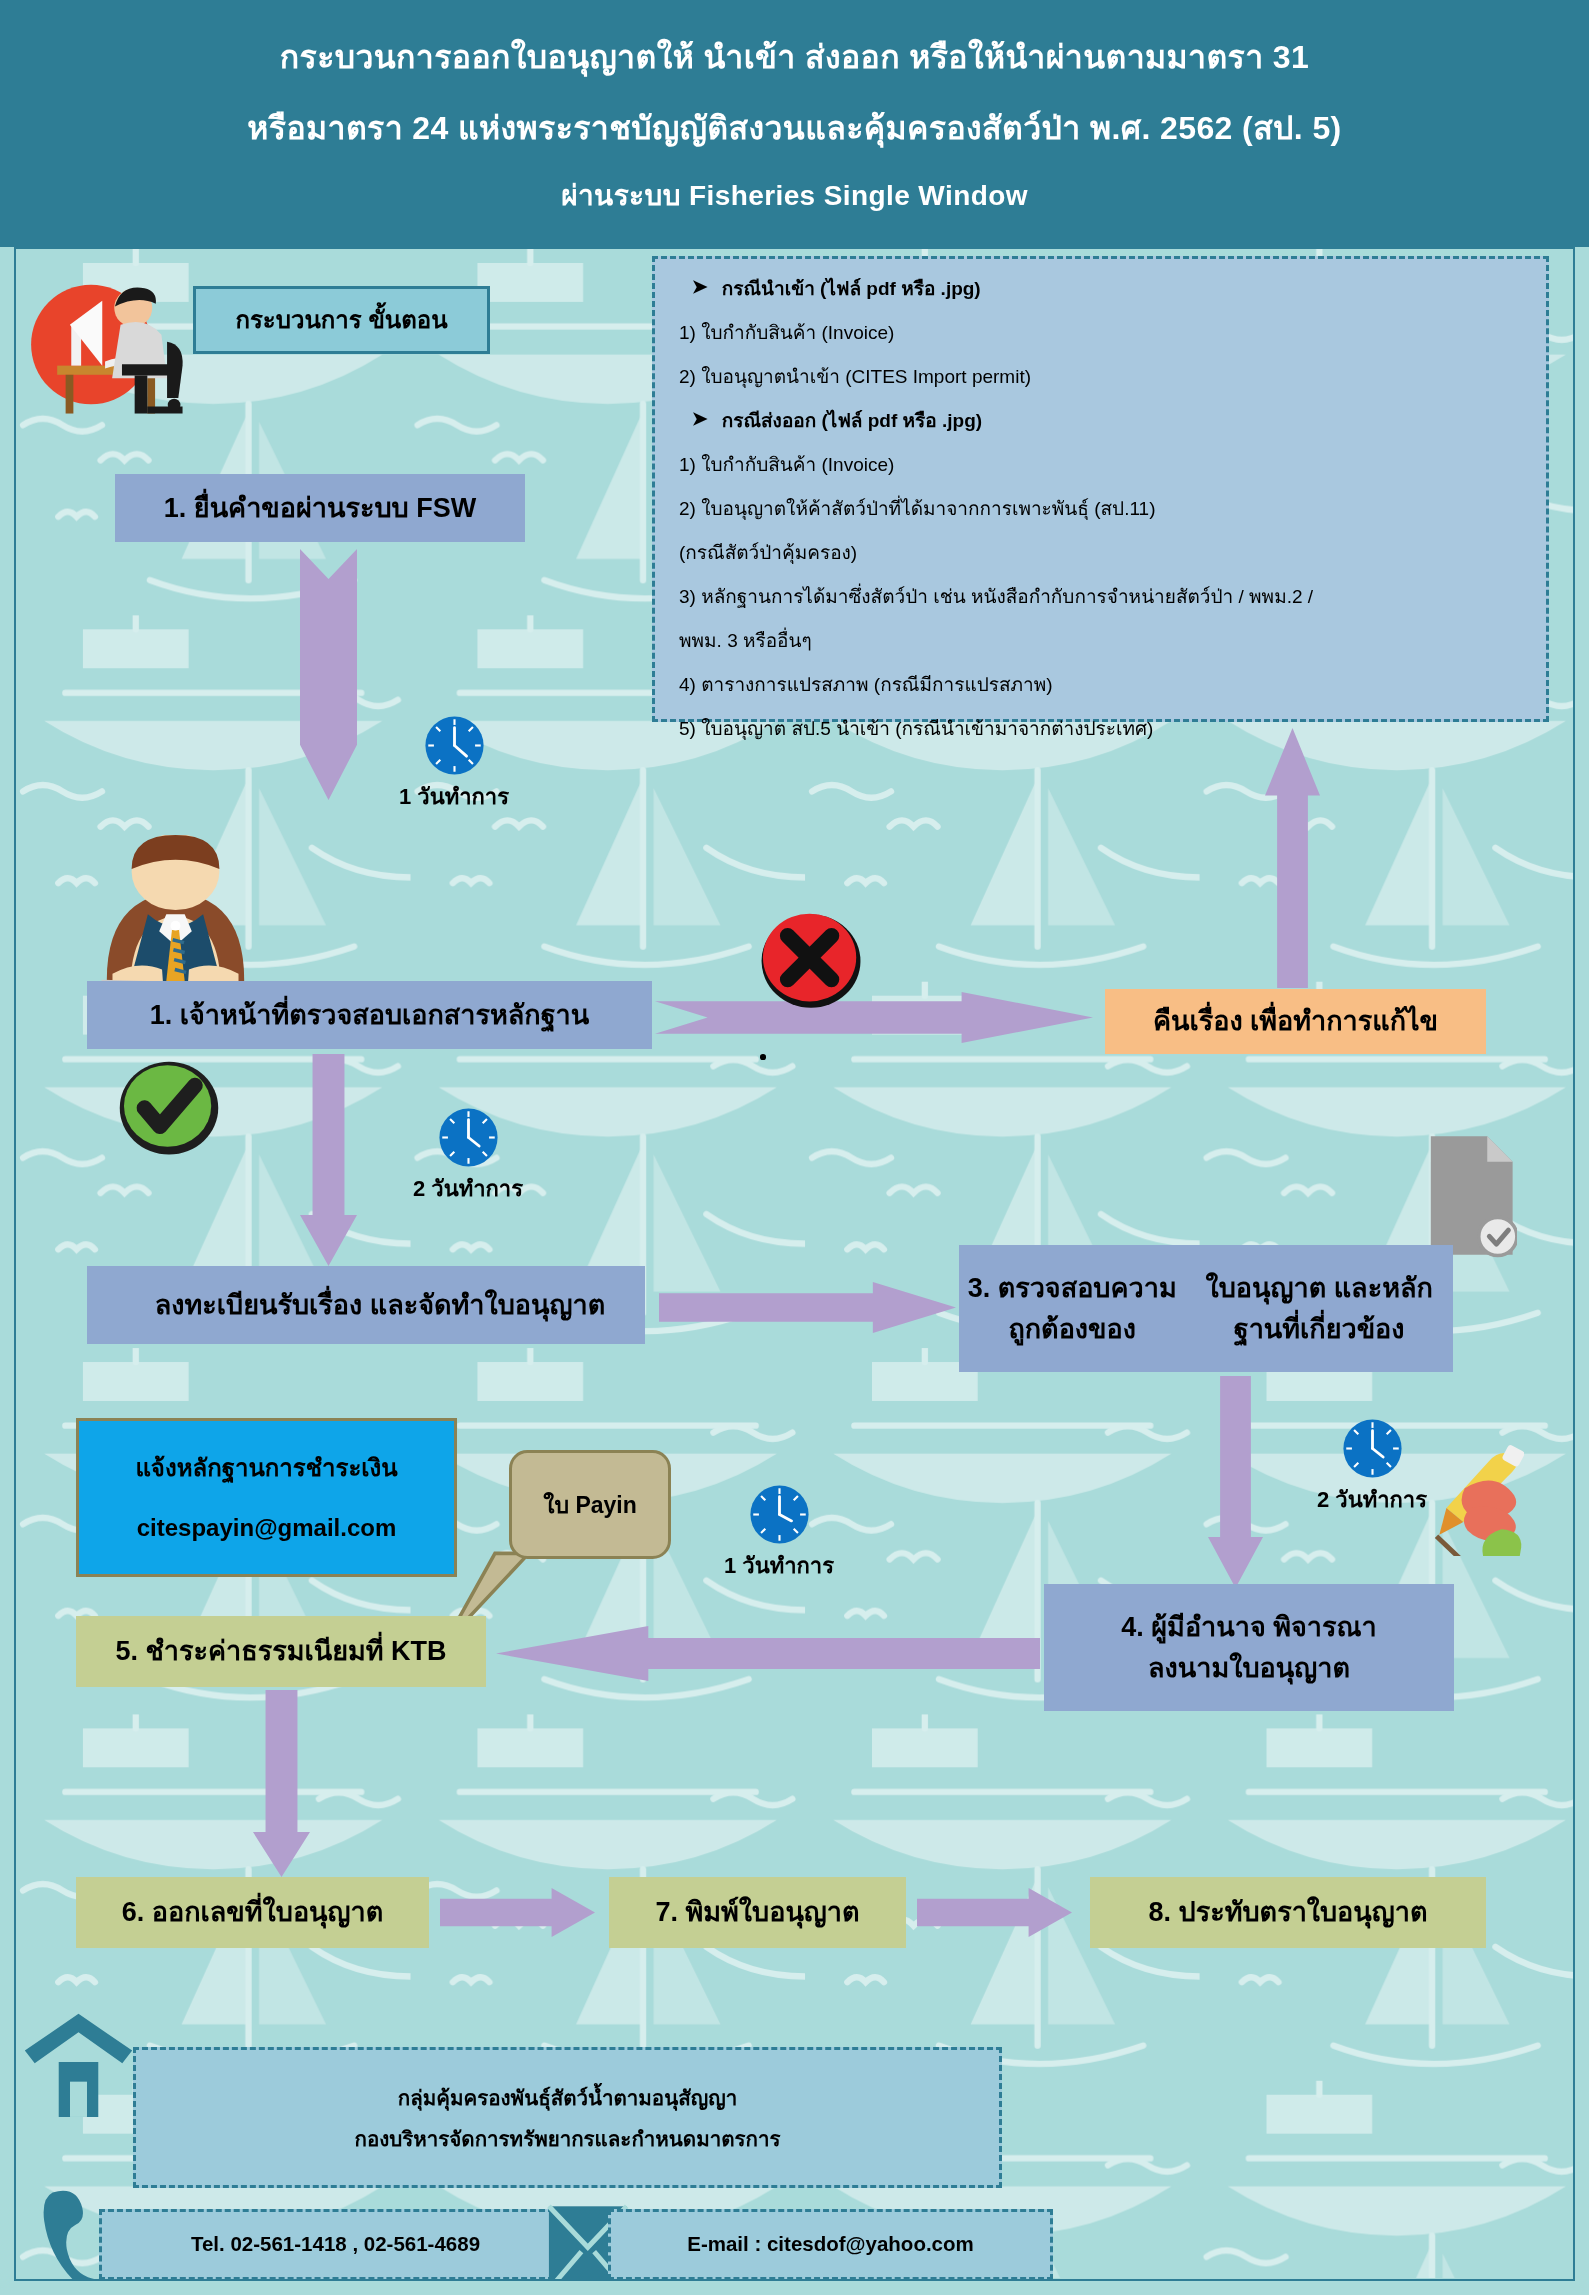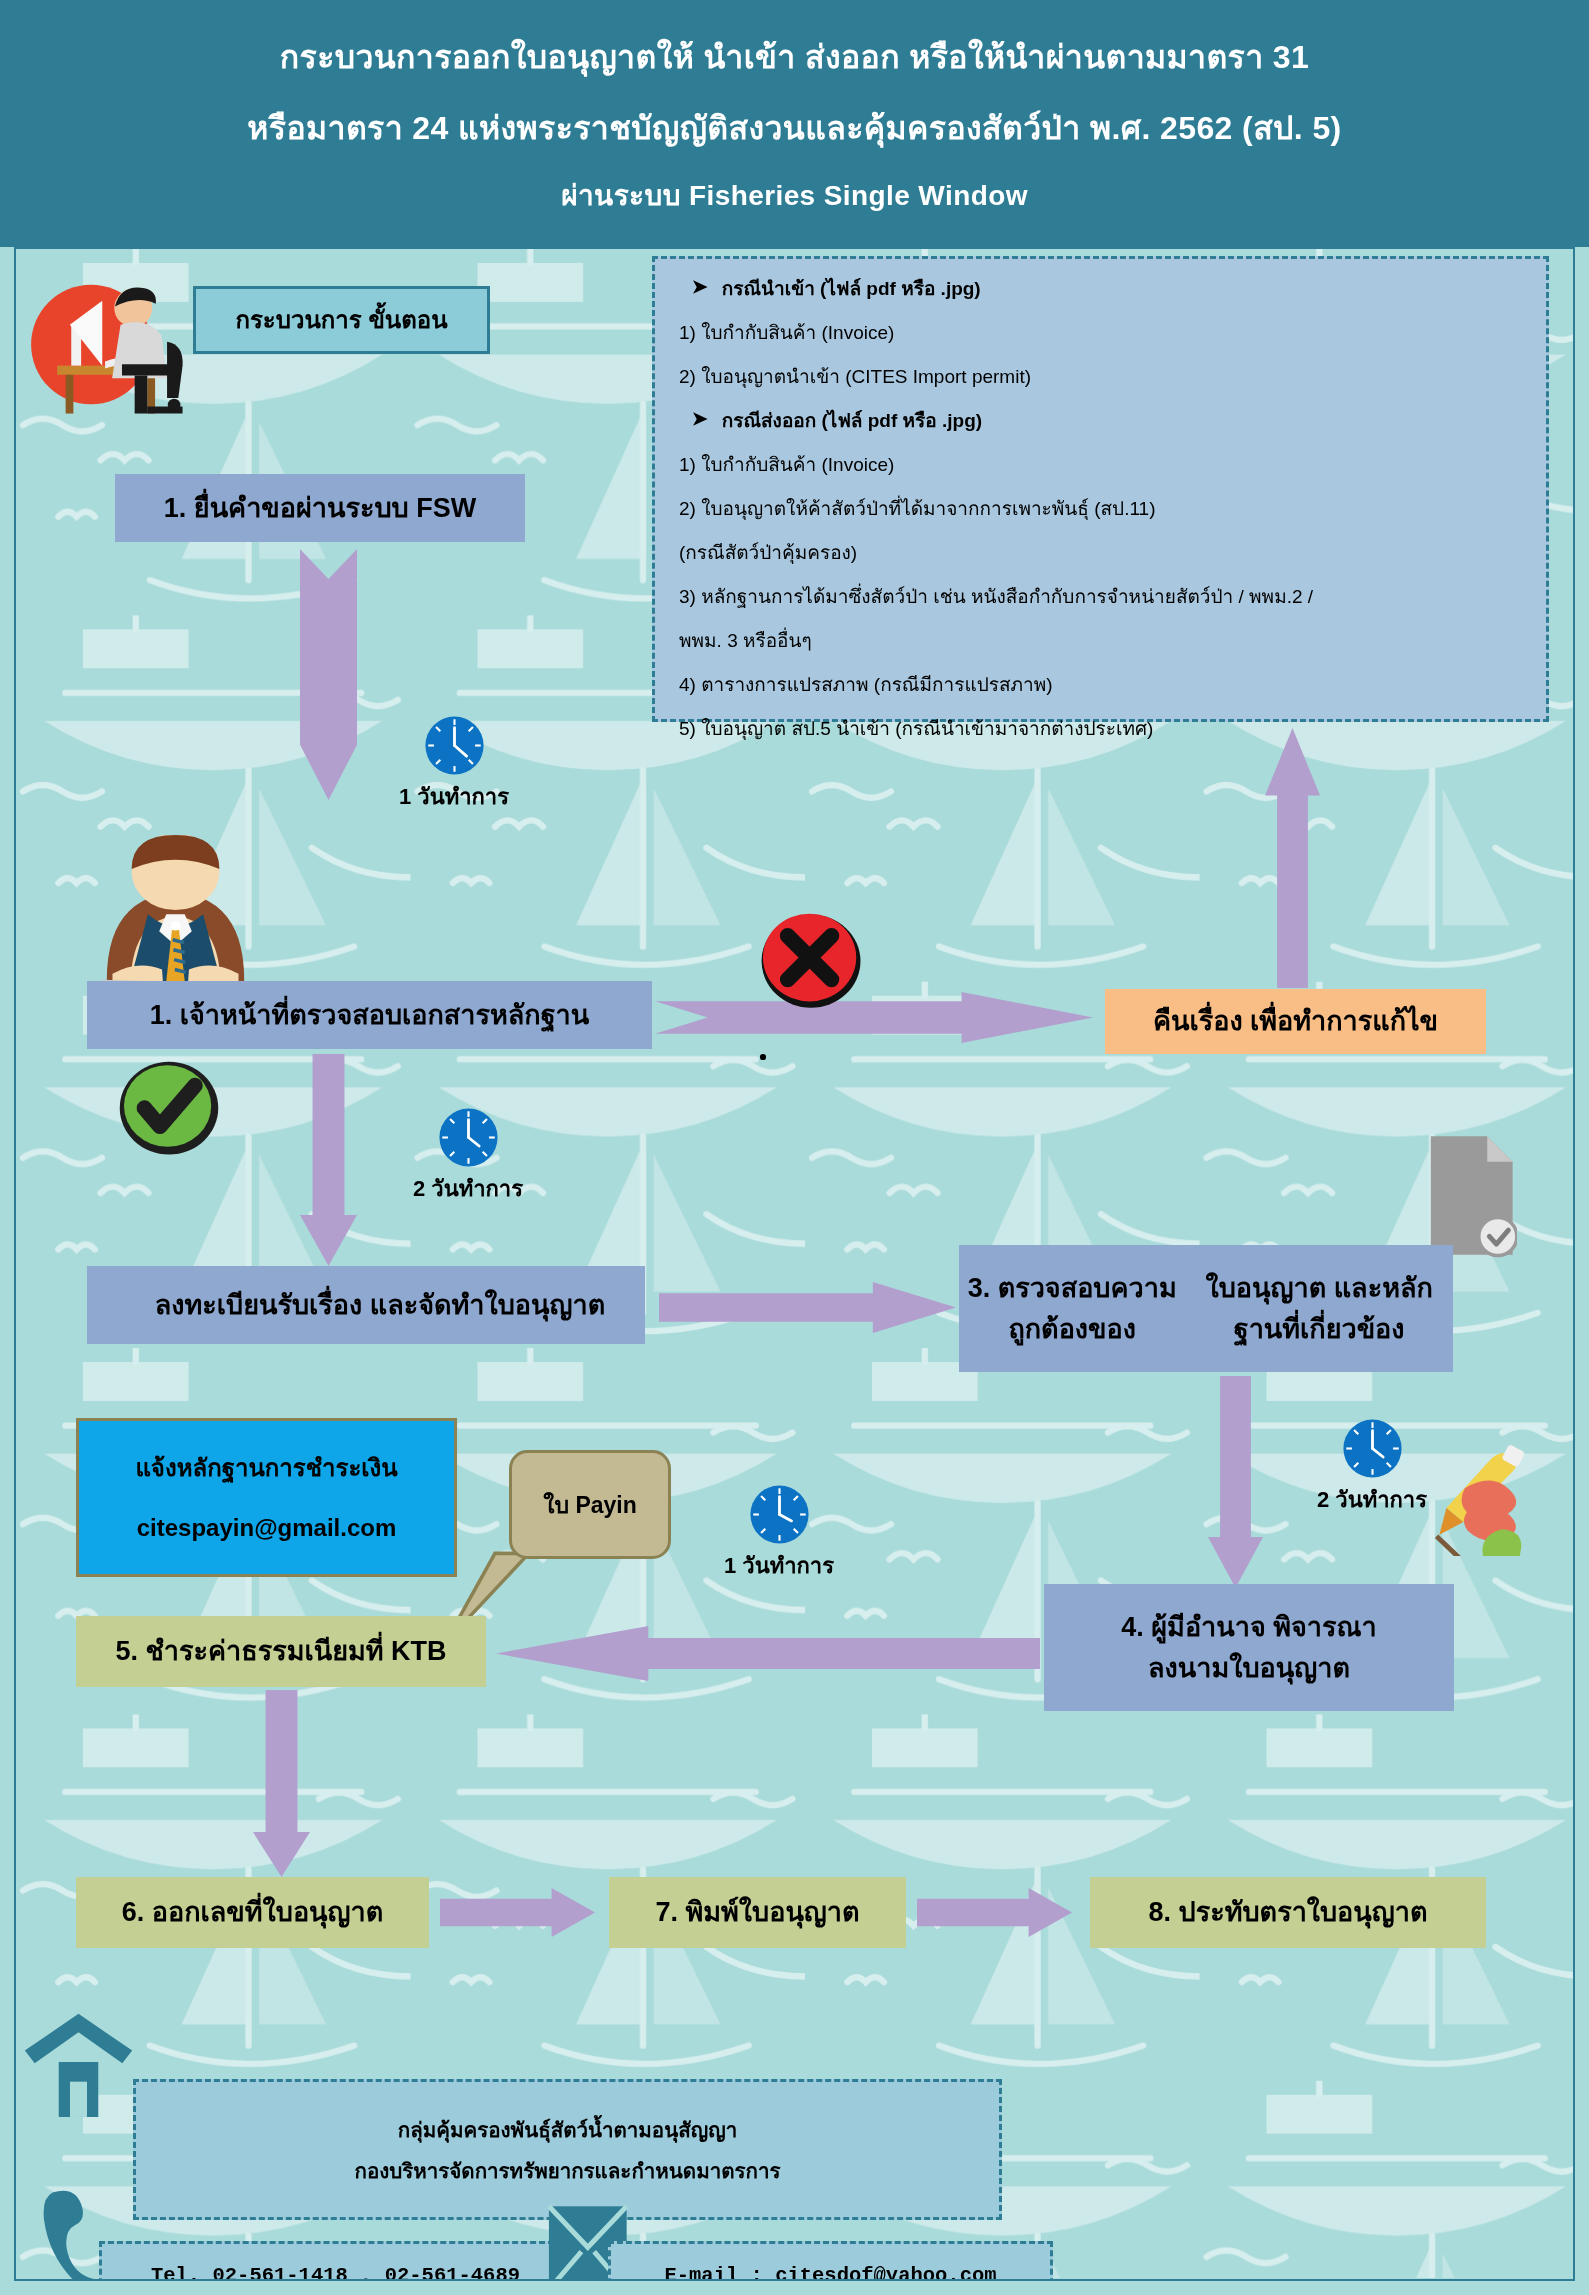--- a/index.html
+++ b/index.html
@@ -55,21 +55,20 @@
   .box-tan   { background:#0ea5e9; border:3.5px solid #8B8254; }
 
   
   .dashed {
     border:3.5px dashed #2E7D95;
     background:#A9C8DF;
   }
   .dashed-lite {
     border:3.5px dashed #2E7D95;
     background:#9CCBDB;
-    margin-top:32px;
   }
 
   
   #doclist {
     padding:17px 24px 12.7px 24px;
     font-size:19px; color:#000;
     font-family:"Liberation Sans", sans-serif;
   }
   #doclist .row { display:flex; align-items:flex-start; margin-bottom:18.4px; line-height:1.35; }
   #doclist .row.bullet { font-weight:bold; padding-left:12.7px; }
@@ -116,21 +115,21 @@
     border-radius:18.4px;
     display:flex; align-items:center; justify-content:center;
     font-size:23px; font-weight:bold; color:#000;
     font-family:"Liberation Sans", sans-serif;
   }
 
   
   .footer-text { font-size:20.5px; font-weight:bold; color:#000; line-height:2; text-align:center;
                  font-family:"Liberation Sans", sans-serif; }
   .contact-text { font-size:20.5px; font-weight:bold; color:#000;
-                  font-family:Liberation Mono, monospace; white-space:nowrap; }
+                  font-family:Liberation Sans, sans-serif; white-space:nowrap; }
 </style>
 </head>
 <body>
 
 <div id="page">
 
   <div id="header">
     <div class="hline l1">กระบวนการออกใบอนุญาตให้ นำเข้า ส่งออก หรือให้นำผ่านตามมาตรา 31</div>
     <div class="hline l2">หรือมาตรา 24 แห่งพระราชบัญญัติสงวนและคุ้มครองสัตว์ป่า พ.ศ. 2562 (สป. 5)</div>
     <div class="hline l3">ผ่านระบบ Fisheries Single Window</div>

